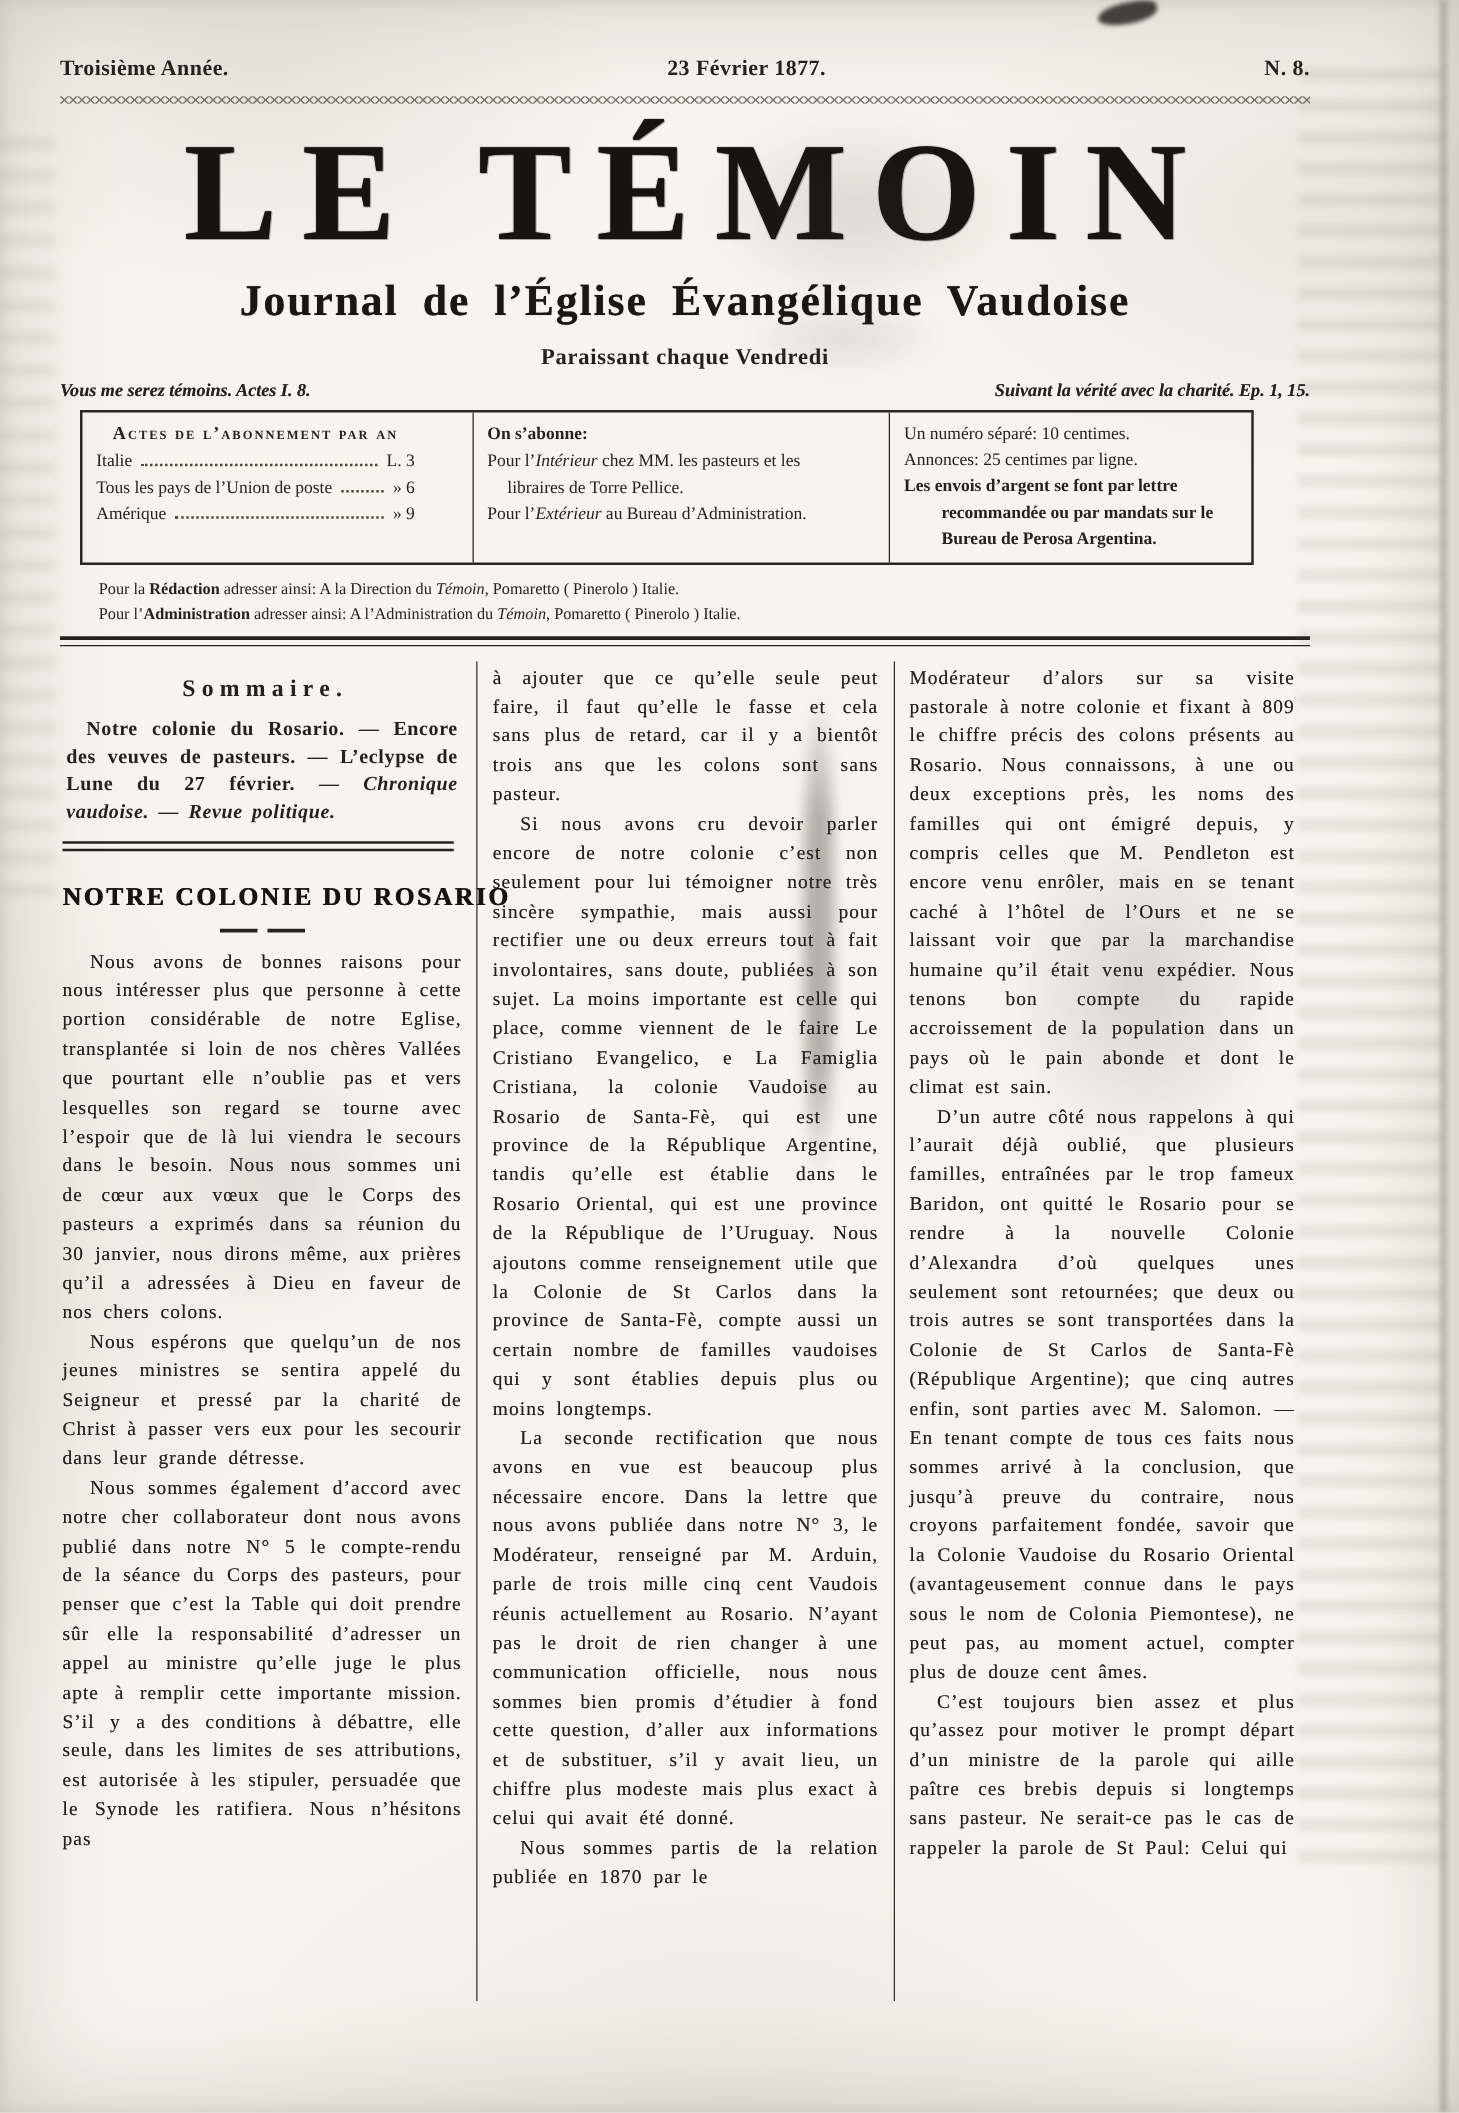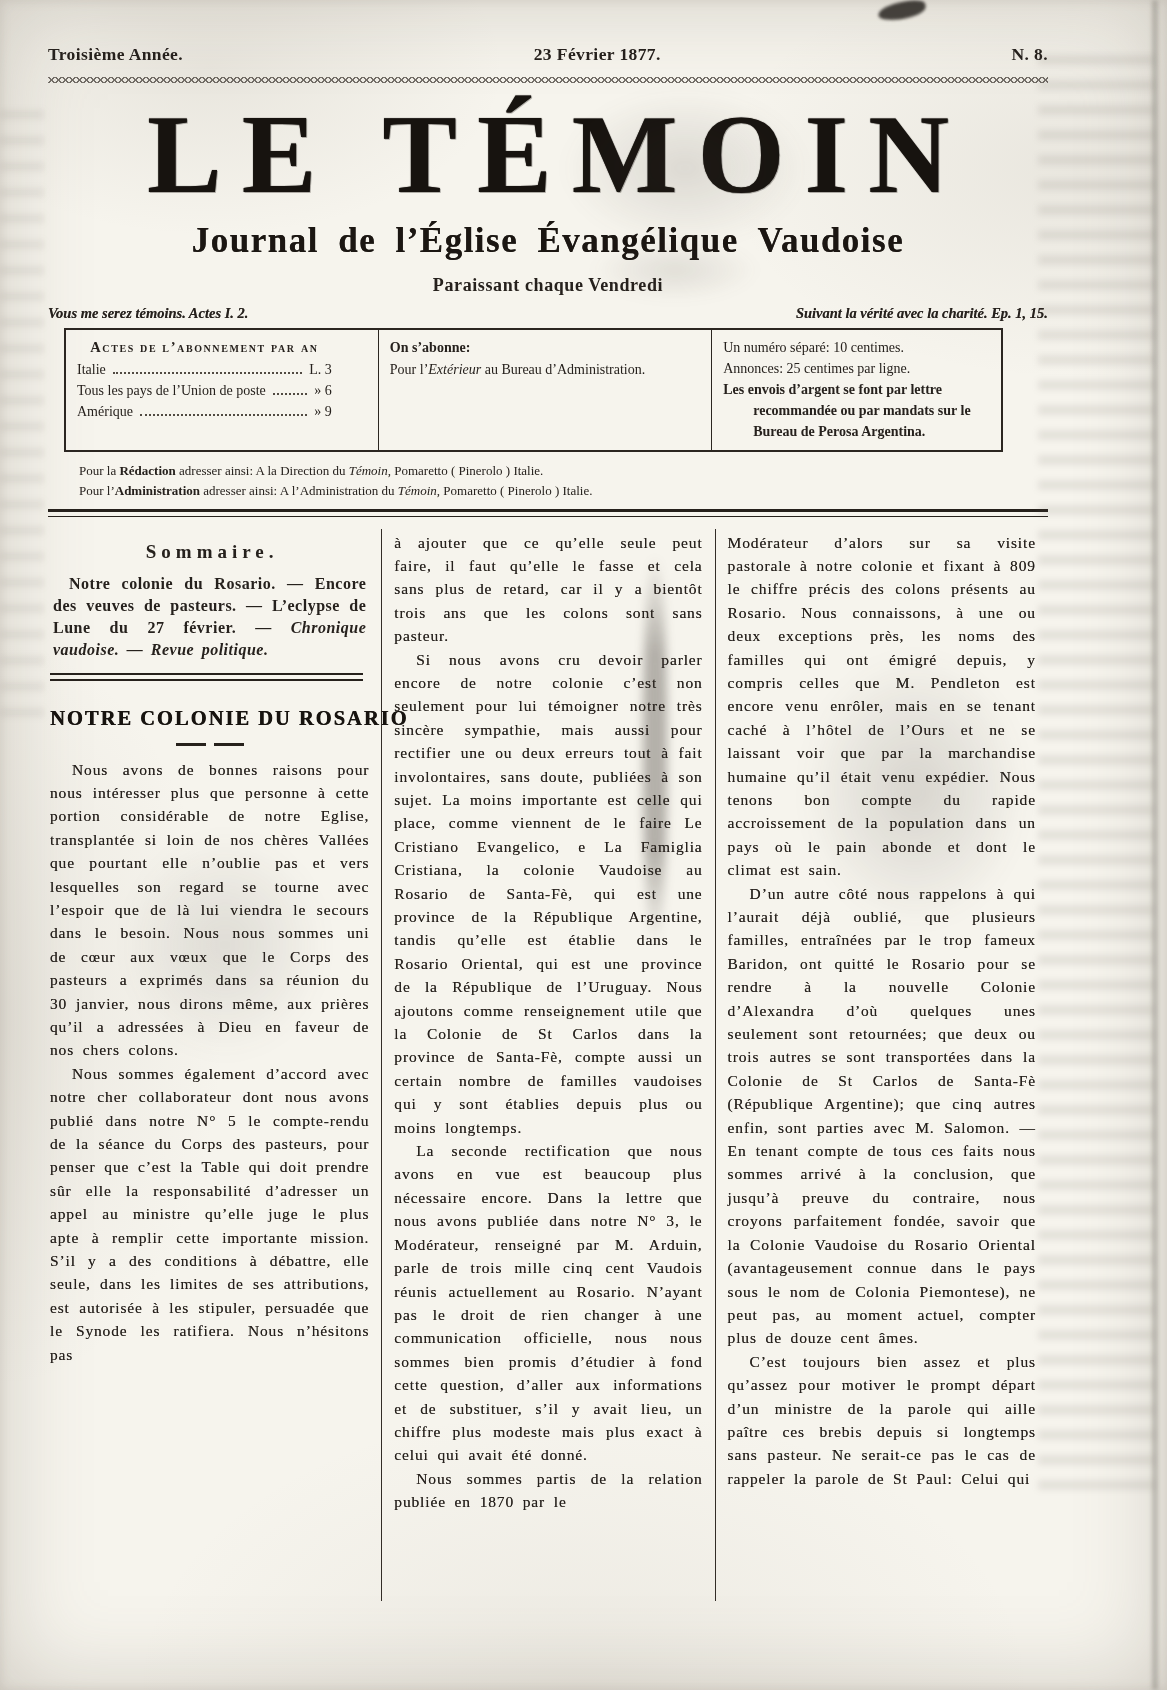--- a/index.html
+++ b/index.html
@@ -136,21 +136,21 @@
       <span>23 Février 1877.</span>
       <span>N. 8.</span>
     </div>
     <div class="zigzag"></div>
 
     <h1 class="masthead">LE TÉMOIN</h1>
     <h2 class="subtitle">Journal de l’Église Évangélique Vaudoise</h2>
     <div class="frequency">Paraissant chaque Vendredi</div>
 
     <div class="epigraphs">
-      <span class="epi">Vous me serez témoins. Actes I. 2.</span>
+      <span class="epi">Vous me serez témoins. Actes I. 8.</span>
       <span class="epi">Suivant la vérité avec la charité. Ep. 1, 15.</span>
     </div>
 
     <div class="infobox">
       <div class="ib-col ib-pricing">
         <div class="ib-head">Actes de l’abonnement par an</div>
         <div class="price-row">
           <span class="price-label">Italie</span>
           <span class="leader"></span>
           <span class="price-value">L. 3</span>
@@ -161,20 +161,21 @@
           <span class="price-value">» 6</span>
         </div>
         <div class="price-row">
           <span class="price-label">Amérique</span>
           <span class="leader"></span>
           <span class="price-value">» 9</span>
         </div>
       </div>
       <div class="ib-col ib-subscribe">
         <p class="ib-subhead">On s’abonne:</p>
+        <p class="line"><span>Pour l’</span><span class="it">Intérieur</span><span> chez MM. les pasteurs et les libraires de Torre Pellice.</span></p>
         <p class="line"><span>Pour l’</span><span class="it">Extérieur</span><span> au Bureau d’Administration.</span></p>
       </div>
       <div class="ib-col ib-rates">
           <p>Un numéro séparé: 10 centimes.</p>
           <p>Annonces: 25 centimes par ligne.</p>
           <p>Les envois d’argent se font par lettre recommandée ou par mandats sur le Bureau de Perosa Argentina.</p>
         </div>
     </div>
 
     <div class="addresses">
@@ -191,20 +192,21 @@
           <p class="som-text"><span>Notre colonie du Rosario. — Encore des veuves de pasteurs. — L’eclypse de Lune du 27 février. — </span><span class="it">Chronique vaudoise. — Revue politique.</span></p>
         </div>
         <div class="rule-double"></div>
         <h3 class="art-title">NOTRE COLONIE DU ROSARIO</h3>
         <div class="title-divider">
             <span></span>
             <span></span>
           </div>
         <div class="paras">
             <p>Nous avons de bonnes raisons pour nous intéresser plus que personne à cette portion considérable de notre Eglise, transplantée si loin de nos chères Vallées que pourtant elle n’oublie pas et vers lesquelles son regard se tourne avec l’espoir que de là lui viendra le secours dans le besoin. Nous nous sommes uni de cœur aux vœux que le Corps des pasteurs a exprimés dans sa réunion du 30 janvier, nous dirons même, aux prières qu’il a adressées à Dieu en faveur de nos chers colons.</p>
+            <p>Nous espérons que quelqu’un de nos jeunes ministres se sentira appelé du Seigneur et pressé par la charité de Christ à passer vers eux pour les secourir dans leur grande détresse.</p>
             <p>Nous sommes également d’accord avec notre cher collaborateur dont nous avons publié dans notre N° 5 le compte-rendu de la séance du Corps des pasteurs, pour penser que c’est la Table qui doit prendre sûr elle la responsabilité d’adresser un appel au ministre qu’elle juge le plus apte à remplir cette importante mission. S’il y a des conditions à débattre, elle seule, dans les limites de ses attributions, est autorisée à les stipuler, persuadée que le Synode les ratifiera. Nous n’hésitons pas</p>
           </div>
       </div>
       <div class="col col2">
         <div class="paras cont">
             <p>à ajouter que ce qu’elle seule peut faire, il faut qu’elle le fasse et cela sans plus de retard, car il y a bientôt trois ans que les colons sont sans pasteur.</p>
             <p>Si nous avons cru devoir parler encore de notre colonie c’est non seulement pour lui témoigner notre très sincère sympathie, mais aussi pour rectifier une ou deux erreurs tout à fait involontaires, sans doute, publiées à son sujet. La moins importante est celle qui place, comme viennent de le faire Le Cristiano Evangelico, e La Famiglia Cristiana, la colonie Vaudoise au Rosario de Santa-Fè, qui est une province de la République Argentine, tandis qu’elle est établie dans le Rosario Oriental, qui est une province de la République de l’Uruguay. Nous ajoutons comme renseignement utile que la Colonie de St Carlos dans la province de Santa-Fè, compte aussi un certain nombre de familles vaudoises qui y sont établies depuis plus ou moins longtemps.</p>
             <p>La seconde rectification que nous avons en vue est beaucoup plus nécessaire encore. Dans la lettre que nous avons publiée dans notre N° 3, le Modérateur, renseigné par M. Arduin, parle de trois mille cinq cent Vaudois réunis actuellement au Rosario. N’ayant pas le droit de rien changer à une communication officielle, nous nous sommes bien promis d’étudier à fond cette question, d’aller aux informations et de substituer, s’il y avait lieu, un chiffre plus modeste mais plus exact à celui qui avait été donné.</p>
             <p>Nous sommes partis de la relation publiée en 1870 par le</p>
           </div>

